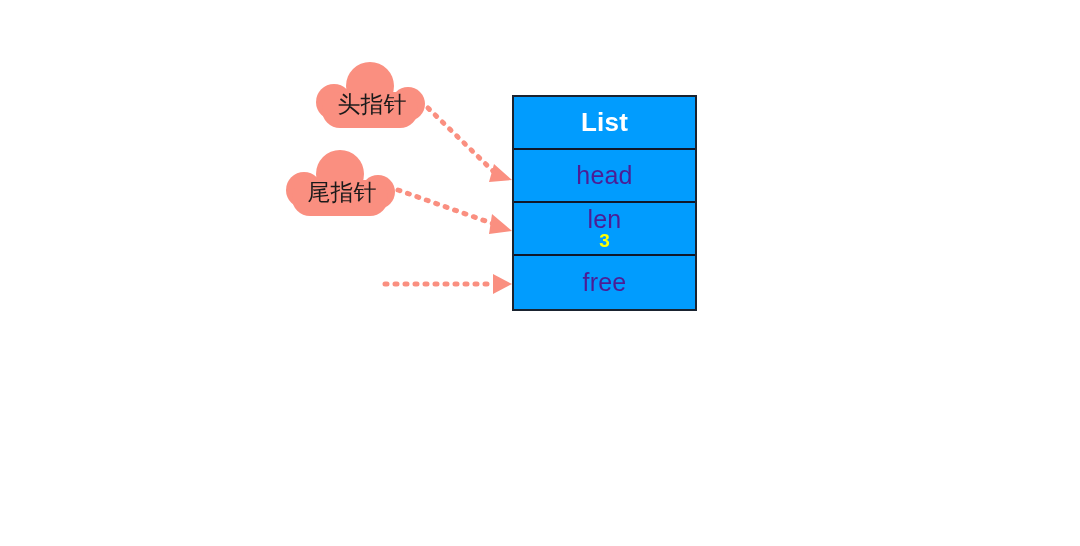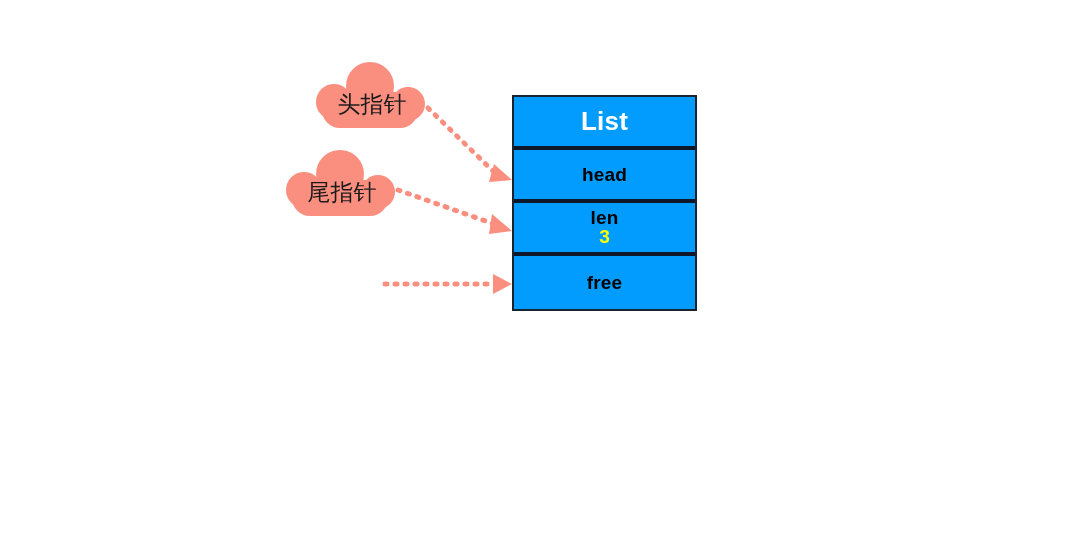--- a/index.html
+++ b/index.html
@@ -24,35 +24,35 @@
     left: 512px;
     top: 95px;
     width: 185px;
     border: 2px solid #1a2330;
     box-sizing: border-box;
     background: #019cfe;
   }
   .struct-row {
     height: 53px;
     box-sizing: border-box;
-    border-bottom: 4px solid #0f172a;
+    border-bottom: 2px solid #0f172a;
     background: #019cfe;
     display: flex;
     flex-direction: column;
     align-items: center;
     justify-content: center;
     line-height: 1.05;
   }
   .struct-row:last-child {
     border-bottom: none;
   }
   .struct-row .cell-label {
-    font-size: 19px;
-    font-weight: bold;
-    color: #000000;
+    font-size: 25px;
+    font-weight: normal;
+    color: #4c1d95;
     letter-spacing: 0.2px;
   }
   .struct-row.header .cell-label {
     color: #ffffff;
     font-size: 26px;
     font-weight: bold;
   }
   .struct-row .cell-value {
     font-size: 19px;
     font-weight: bold;

